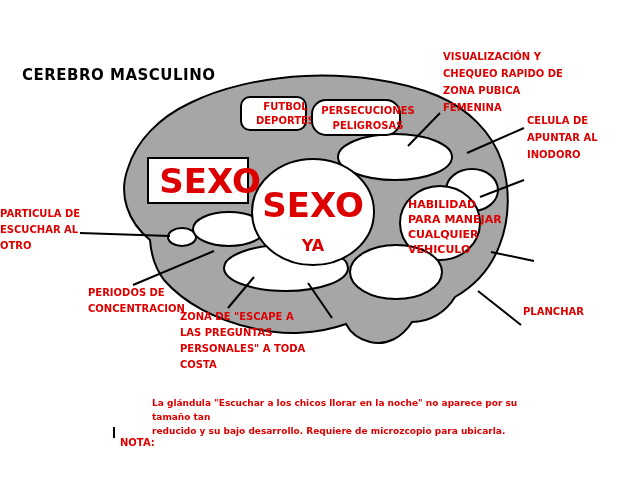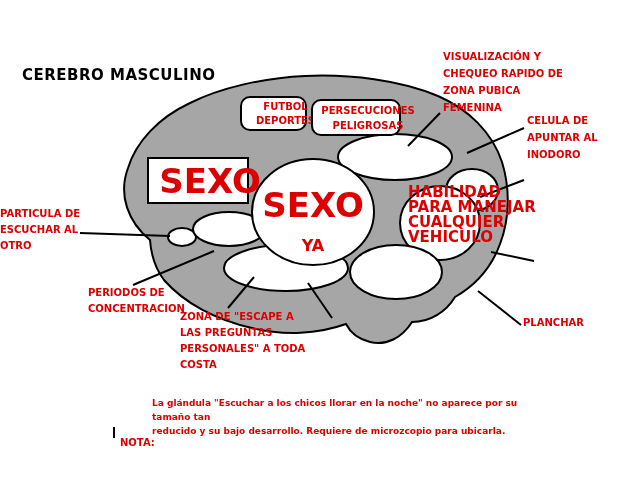--- a/index.html
+++ b/index.html
@@ -63,47 +63,47 @@
     <line x1="332" y1="318" x2="308" y2="283" stroke="#000000" stroke-width="2"></line>
     <line x1="534" y1="261" x2="491" y2="252" stroke="#000000" stroke-width="2"></line>
     <line x1="521" y1="325" x2="478" y2="291" stroke="#000000" stroke-width="2"></line>
     <line x1="114" y1="427" x2="114" y2="438" stroke="#000000" stroke-width="2"></line>
   </svg>
 
   <div class="title" style="left:22px;top:31px;margin-top:35px;">CEREBRO MASCULINO</div>
 
   <div class="box" style="left:240px;top:96px;width:67px;height:35px;border-radius:10px;font-size:10px;line-height:14px;">FUTBOL
 DEPORTES</div>
-  <div class="box" style="left:311px;top:99px;width:90px;height:37px;border-radius:10px;font-size:10px;line-height:15px;">PERSECUCIONES
+  <div class="box" style="left:311px;top:99px;width:90px;height:37px;border-radius:15px;font-size:10px;line-height:15px;">PERSECUCIONES
 PELIGROSAS</div>
   <div class="box" style="left:147px;top:157px;width:102px;height:47px;border-width:2px;font-size:34px;">SEXO</div>
 
   <div class="sexo-big" style="left:253px;top:185px;width:120px;font-size:34px;">SEXO</div>
   <div class="sexo-big" style="left:253px;top:236px;width:120px;font-size:16px;">YA</div>
 
-  <div class="lbl" style="left:408px;top:185px;font-size:15px;line-height:15px;">HABILIDAD
+  <div class="lbl" style="left:408px;top:197px;font-size:11px;line-height:15px;">HABILIDAD
 PARA MANEJAR
 CUALQUIER
 VEHICULO</div>
 
   <div class="lbl" style="left:443px;top:48px;line-height:17px;">VISUALIZACIÓN Y
 CHEQUEO RAPIDO  DE
 ZONA PUBICA
 FEMENINA</div>
   <div class="lbl" style="left:527px;top:112px;line-height:17px;">CELULA DE
 APUNTAR AL
 INODORO</div>
   <div class="lbl" style="left:0;top:206px;line-height:16px;">PARTICULA DE
 ESCUCHAR AL
 OTRO</div>
   <div class="lbl" style="left:88px;top:285px;line-height:16px;">PERIODOS DE
 CONCENTRACION</div>
   <div class="lbl" style="left:180px;top:309px;line-height:16px;">ZONA DE "ESCAPE A
 LAS PREGUNTAS
 PERSONALES" A TODA
 COSTA</div>
-  <div class="lbl" style="left:523px;top:315px;">PLANCHAR</div>
+  <div class="lbl" style="left:523px;top:304px;">PLANCHAR</div>
 
   <div class="note-label" style="left:120px;top:395px;margin-top:42px;">NOTA:</div>
   <div class="note-text" style="left:152px;top:396px;width:400px;">La glándula "Escuchar a los chicos llorar en la noche" no aparece por su tamaño tan
 reducido y su bajo desarrollo. Requiere de microzcopio para ubicarla.</div>
 
 </div>
 
 </body></html>

